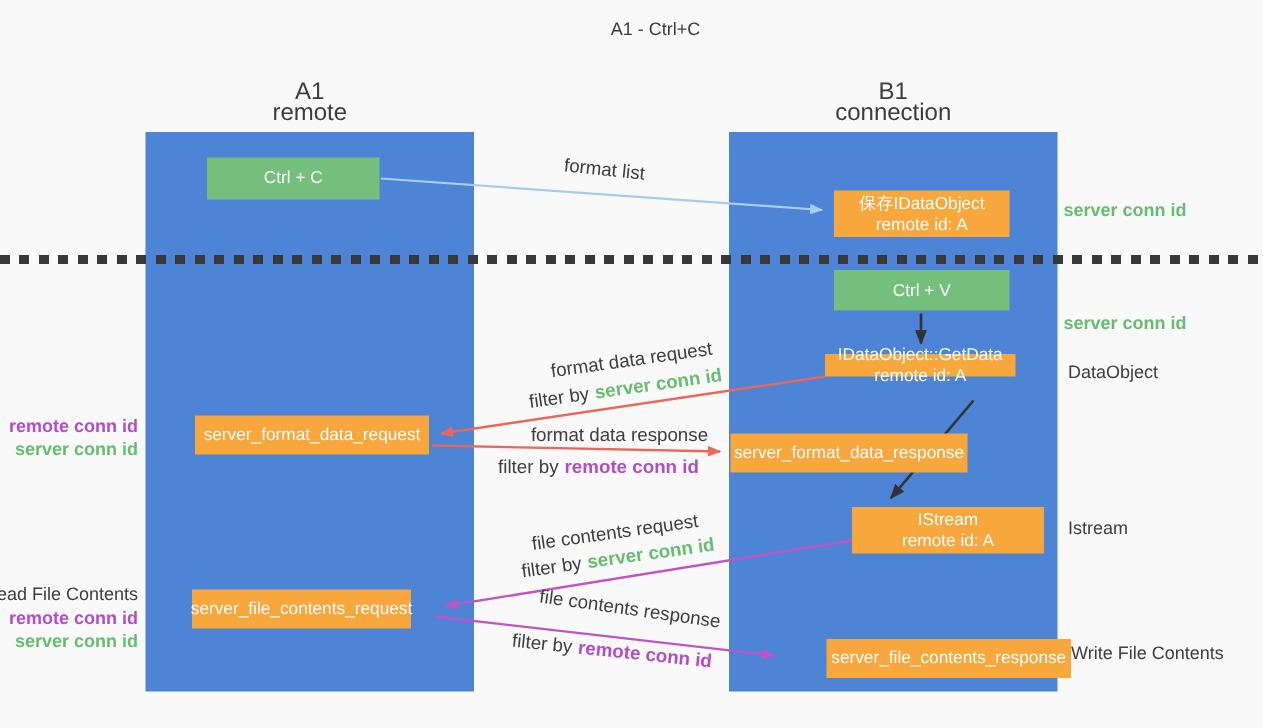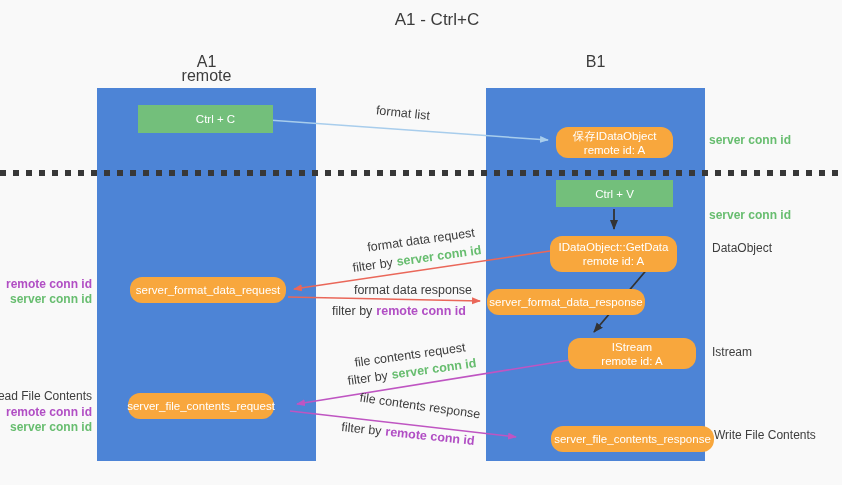--- a/index.html
+++ b/index.html
@@ -1,38 +1,38 @@
 <!DOCTYPE html>
 <html><head>
 <meta charset="utf-8">
 <style>
   html,body{margin:0;padding:0;background:#f9f9f9;}
   #stage{position:relative;width:842px;height:485px;background:#f9f9f9;overflow:hidden;
          font-family:"Liberation Sans", sans-serif;color:#3d3d3d;}
   .abs{position:absolute;}
   
-  .title{left:337px;top:8px;width:200px;text-align:center;font-size:17px;line-height:23px;color:#3c3c3c;}
+  .title{left:337px;top:8px;width:200px;text-align:center;font-size:12px;line-height:23px;color:#3c3c3c;}
   
   .lane{background:#4d84d6;top:88px;width:219px;height:373px;}
   .lane-left{left:97px;}
   .lane-right{left:486px;}
   .lane-header{top:55px;width:219px;text-align:center;font-size:16px;line-height:14px;color:#3c3c3c;}
   .lh-left{left:97px;} .lh-right{left:486px;}
   
   .divider{left:0;top:170px;width:842px;height:6px;
     background:repeating-linear-gradient(90deg,#383838 0 6.5px,transparent 6.5px 13px);}
   
   .node{display:flex;flex-direction:column;align-items:center;justify-content:center;
         color:#fff;font-size:11.5px;line-height:14px;text-align:center;white-space:nowrap;}
   .green{background:#73bf7b;}
-  .orange{background:#f8a73d;border-radius:12px;}
-  #box-ctrl-c{left:138px;top:105px;width:115px;height:28px;padding-left:20px;}
+  .orange{background:#f8a73d;}
+  #box-ctrl-c{left:138px;top:105px;width:115px;height:28px;}
   #box-save{left:556px;top:127px;width:117px;height:31px;}
   #box-ctrl-v{left:556px;top:180px;width:117px;height:27px;}
-  #box-getdata{left:550px;top:236px;width:127px;height:36px;}
+  #box-getdata{left:550px;top:236px;width:127px;height:15px;}
   #box-format-req{left:130px;top:277px;width:156px;height:26px;}
   #box-format-resp{left:487px;top:289px;width:158px;height:26px;}
   #box-istream{left:568px;top:338px;width:128px;height:31px;}
   #box-file-req{left:128px;top:393px;width:146px;height:26px;}
   #box-file-resp{left:523px;top:426px;width:163px;height:26px;margin-left:28px;}
   
   .mlabel{white-space:nowrap;font-size:12.5px;color:#3d3d3d;}
   .ctr{transform:translate(-50%,-50%);}
   .rneg{transform:translate(-50%,-50%) rotate(-8deg);}
   .rpos{transform:translate(-50%,-50%) rotate(8deg);}
@@ -53,20 +53,21 @@
   <div class="abs title">
     <div>A1 - Ctrl+C</div>
   </div>
 
   <div class="abs lane-header lh-left">
     <div>A1</div>
     <div>remote</div>
   </div>
   <div class="abs lane-header lh-right">
     <div>B1</div>
+    <div>connection</div>
   </div>
 
   <div class="abs lane lane-left"></div>
   <div class="abs lane lane-right"></div>
 
   <div class="abs divider"></div>
 
   <svg width="842" height="485">
     <defs>
       <marker id="mb" markerUnits="userSpaceOnUse" markerWidth="10" markerHeight="8" refX="8" refY="3.5" orient="auto">

